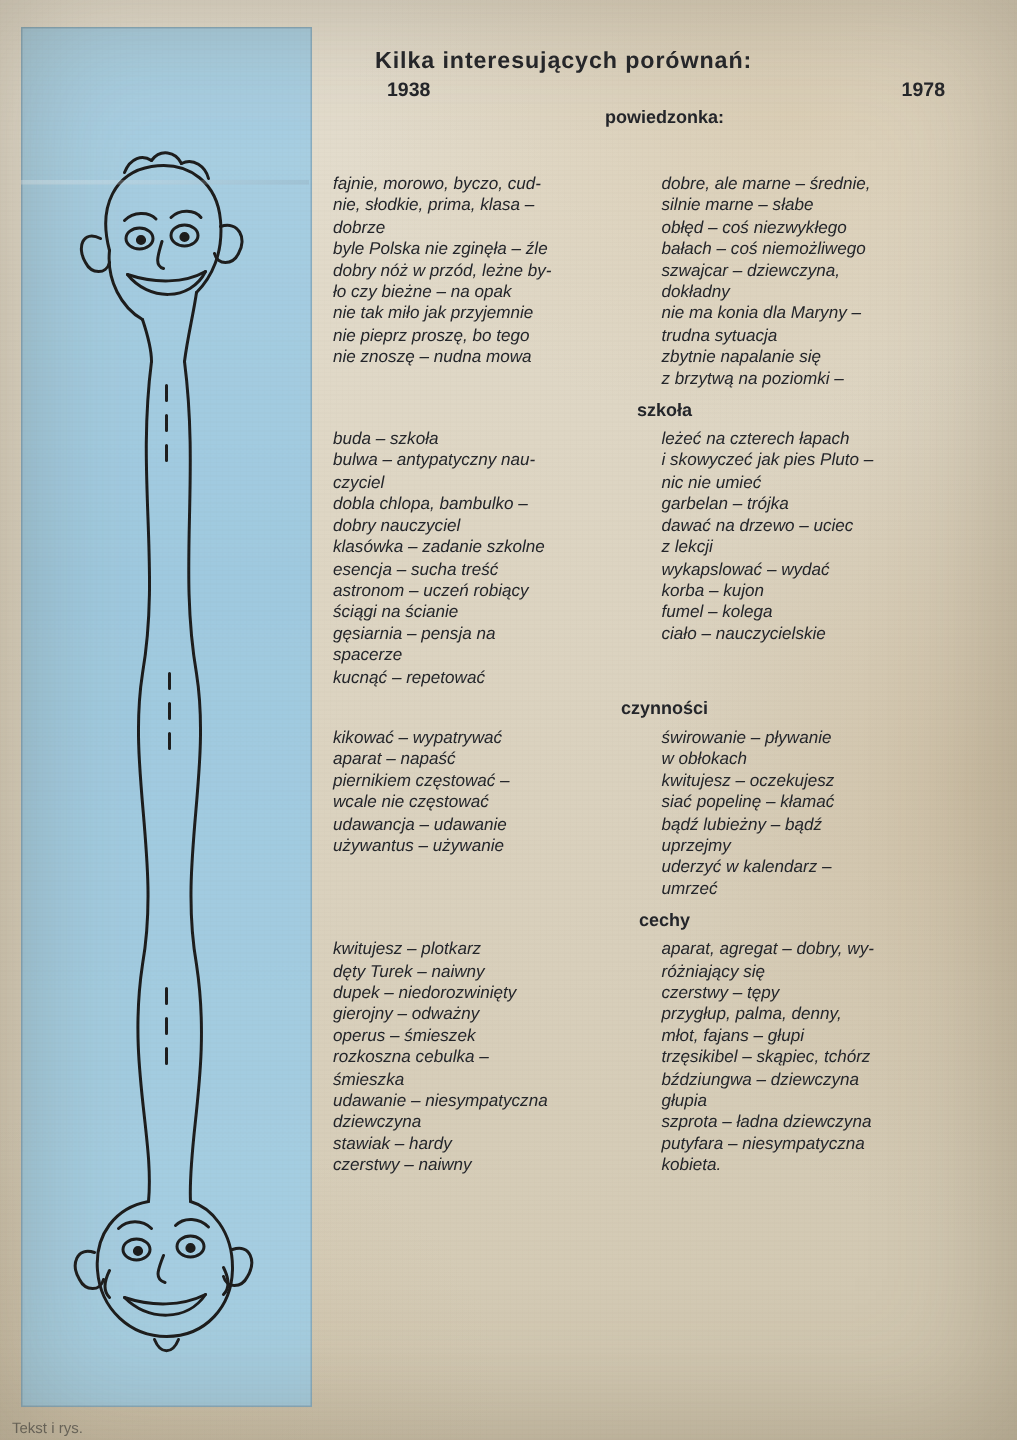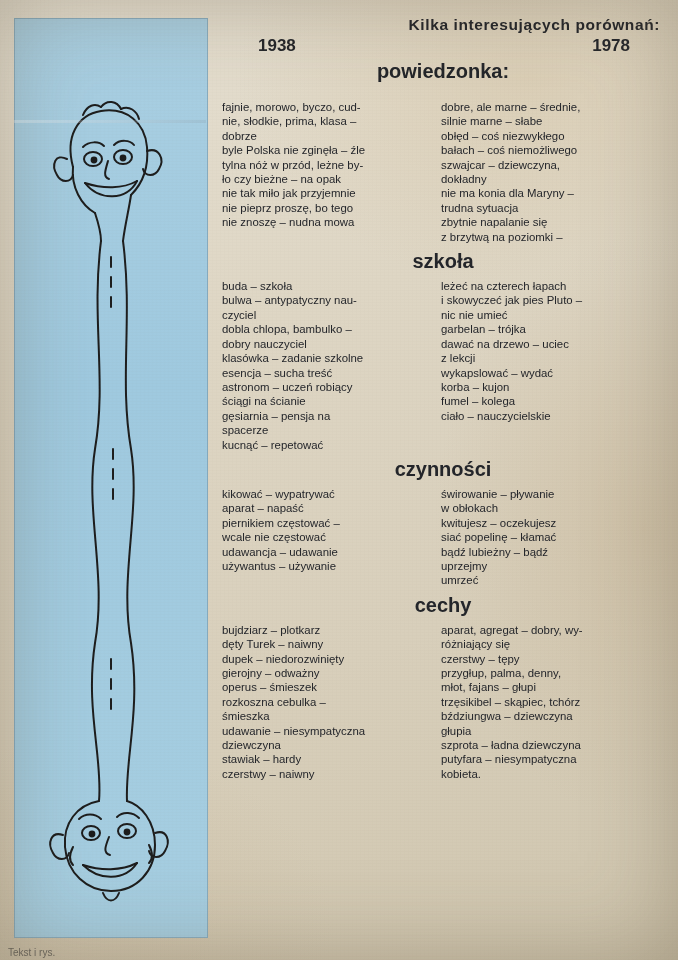--- a/index.html
+++ b/index.html
@@ -70,53 +70,54 @@
     height: 930px;
     color: #23252a;
   }
 
   .title-block {
     position: relative;
     height: 84px;
   }
   .title-line {
     display: flex;
-    justify-content: flex-end;
+    justify-content: flex-start;
     align-items: baseline;
     font-size: 15.5px;
     font-weight: bold;
     letter-spacing: .2px;
     padding: 0 4px 0 28px;
+    margin-top: 16px;
   }
   .title-line .t-main { letter-spacing: .6px; }
   .year-row {
     display: flex;
     justify-content: space-between;
-    font-size: 17px;
+    font-size: 13px;
     font-weight: bold;
     padding: 2px 34px 0 36px;
   }
   .section-title {
     text-align: center;
-    font-size: 20px;
+    font-size: 12px;
     font-weight: bold;
     margin: 4px 0 6px 0;
   }
   .section-title.sub { }
 
   .cols {
     display: flex;
     gap: 14px;
     font-size: 11.4px;
     line-height: 14.4px;
   }
   .col { width: 205px; }
   .col p { margin: 0; }
 
-  .section { margin-bottom: 6px; }
+  .section { margin-bottom: 6px; font-style: italic; }
 
   .bottom-caption {
     position: absolute;
     left: 8px;
     bottom: 2px;
     font-size: 10px;
     color: #4a4a48;
     opacity: .75;
   }
 </style>
@@ -199,21 +200,21 @@
     <div class="section-title">powiedzonka:</div>
   </div>
 
   <div class="section">
     <div class="cols">
       <div class="col">
         <p>fajnie, morowo, byczo, cud-</p>
         <p>nie,  słodkie,  prima,  klasa –</p>
         <p>dobrze</p>
         <p>byle Polska nie zginęła – źle</p>
-        <p>tylna nóż w przód, leżne by-</p>
+        <p>dobry nóż w przód, leżne by-</p>
         <p>ło czy bieżne – na opak</p>
         <p>nie tak miło jak przyjemnie</p>
         <p>nie pieprz proszę, bo tego</p>
         <p>nie znoszę – nudna mowa</p>
       </div>
       <div class="col">
         <p>dobre, ale marne – średnie,</p>
         <p>silnie marne – słabe</p>
         <p>obłęd – coś niezwykłego</p>
         <p>bałach – coś niemożliwego</p>
@@ -270,30 +271,31 @@
         <p>udawancja – udawanie</p>
         <p>używantus – używanie</p>
       </div>
       <div class="col">
         <p>świrowanie    –    pływanie</p>
         <p>w obłokach</p>
         <p>kwitujesz – oczekujesz</p>
         <p>siać popelinę – kłamać</p>
         <p>bądź   lubieżny   –   bądź</p>
         <p>uprzejmy</p>
+        <p>uderzyć   w   kalendarz   –</p>
         <p>umrzeć</p>
       </div>
     </div>
   </div>
 
   <div class="section-title sub">cechy</div>
   <div class="section">
     <div class="cols">
       <div class="col">
-        <p>bujdziarz – plotkarz</p>
+        <p>kwitujesz – plotkarz</p>
         <p>dęty Turek – naiwny</p>
         <p>dupek – niedorozwinięty</p>
         <p>gierojny – odważny</p>
         <p>operus – śmieszek</p>
         <p>rozkoszna         cebulka         –</p>
         <p>śmieszka</p>
         <p>udawanie   –   niesympatyczna</p>
         <p>dziewczyna</p>
         <p>stawiak – hardy</p>
         <p>czerstwy – naiwny</p>

